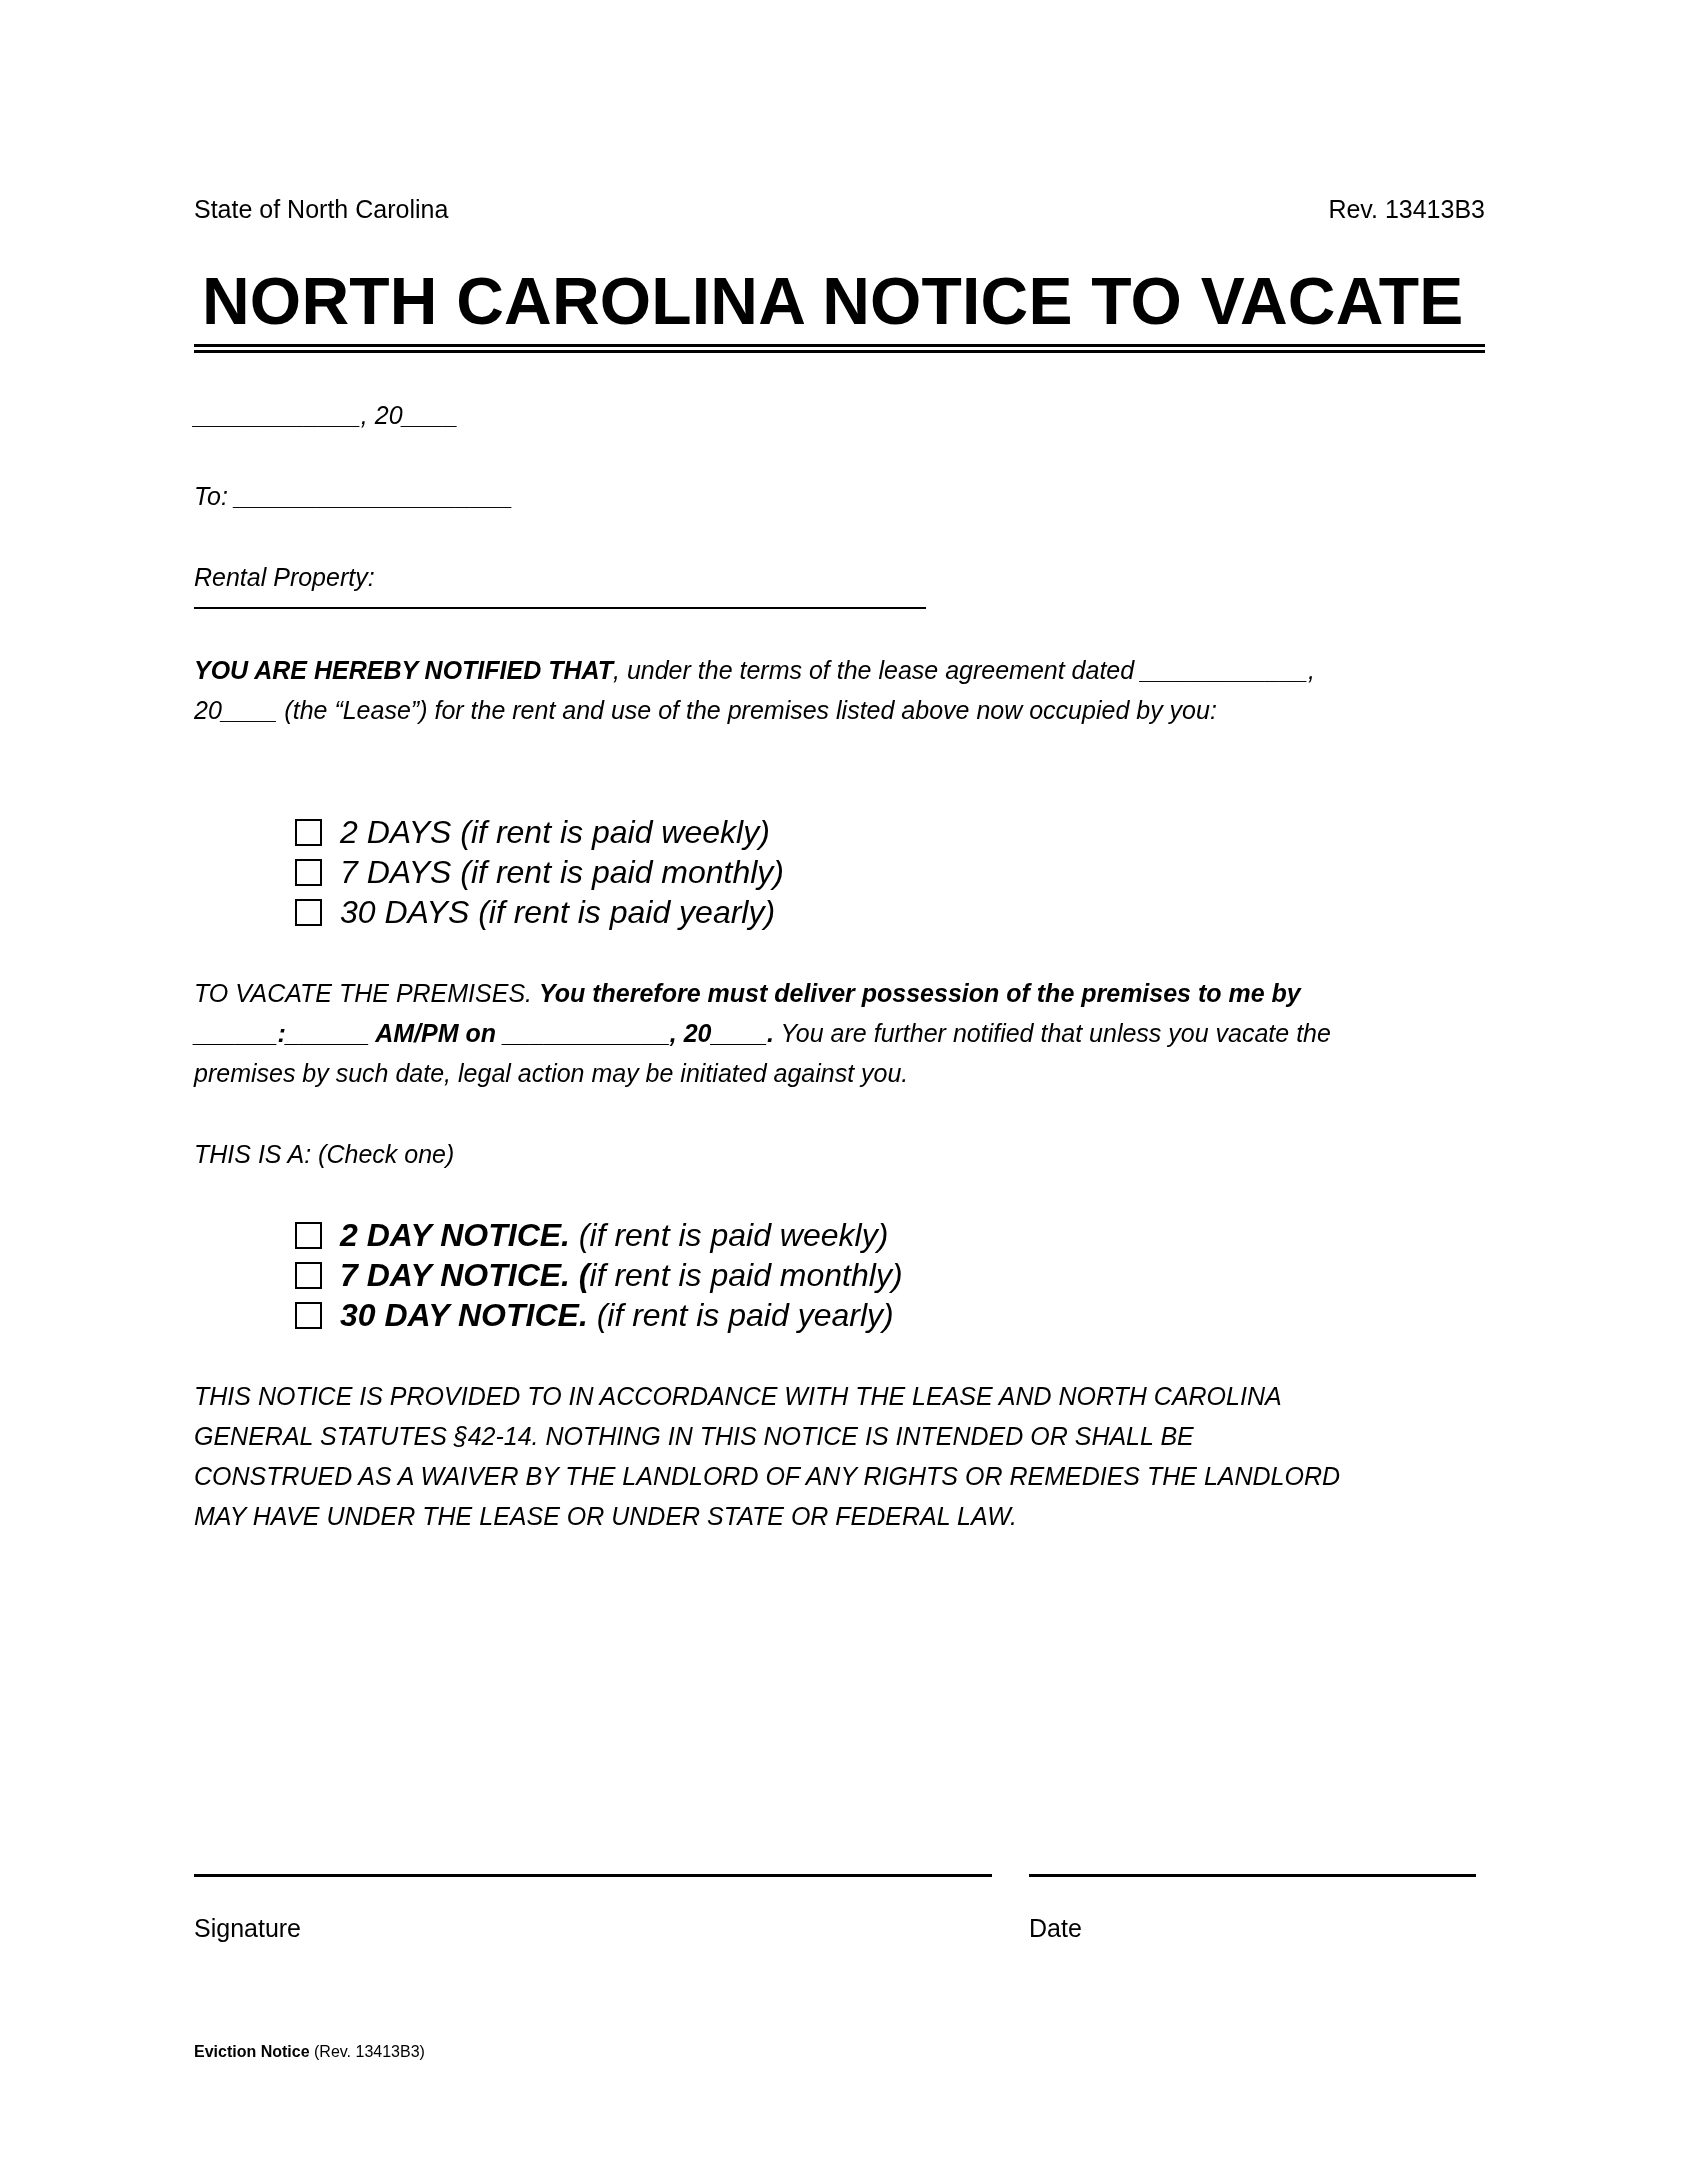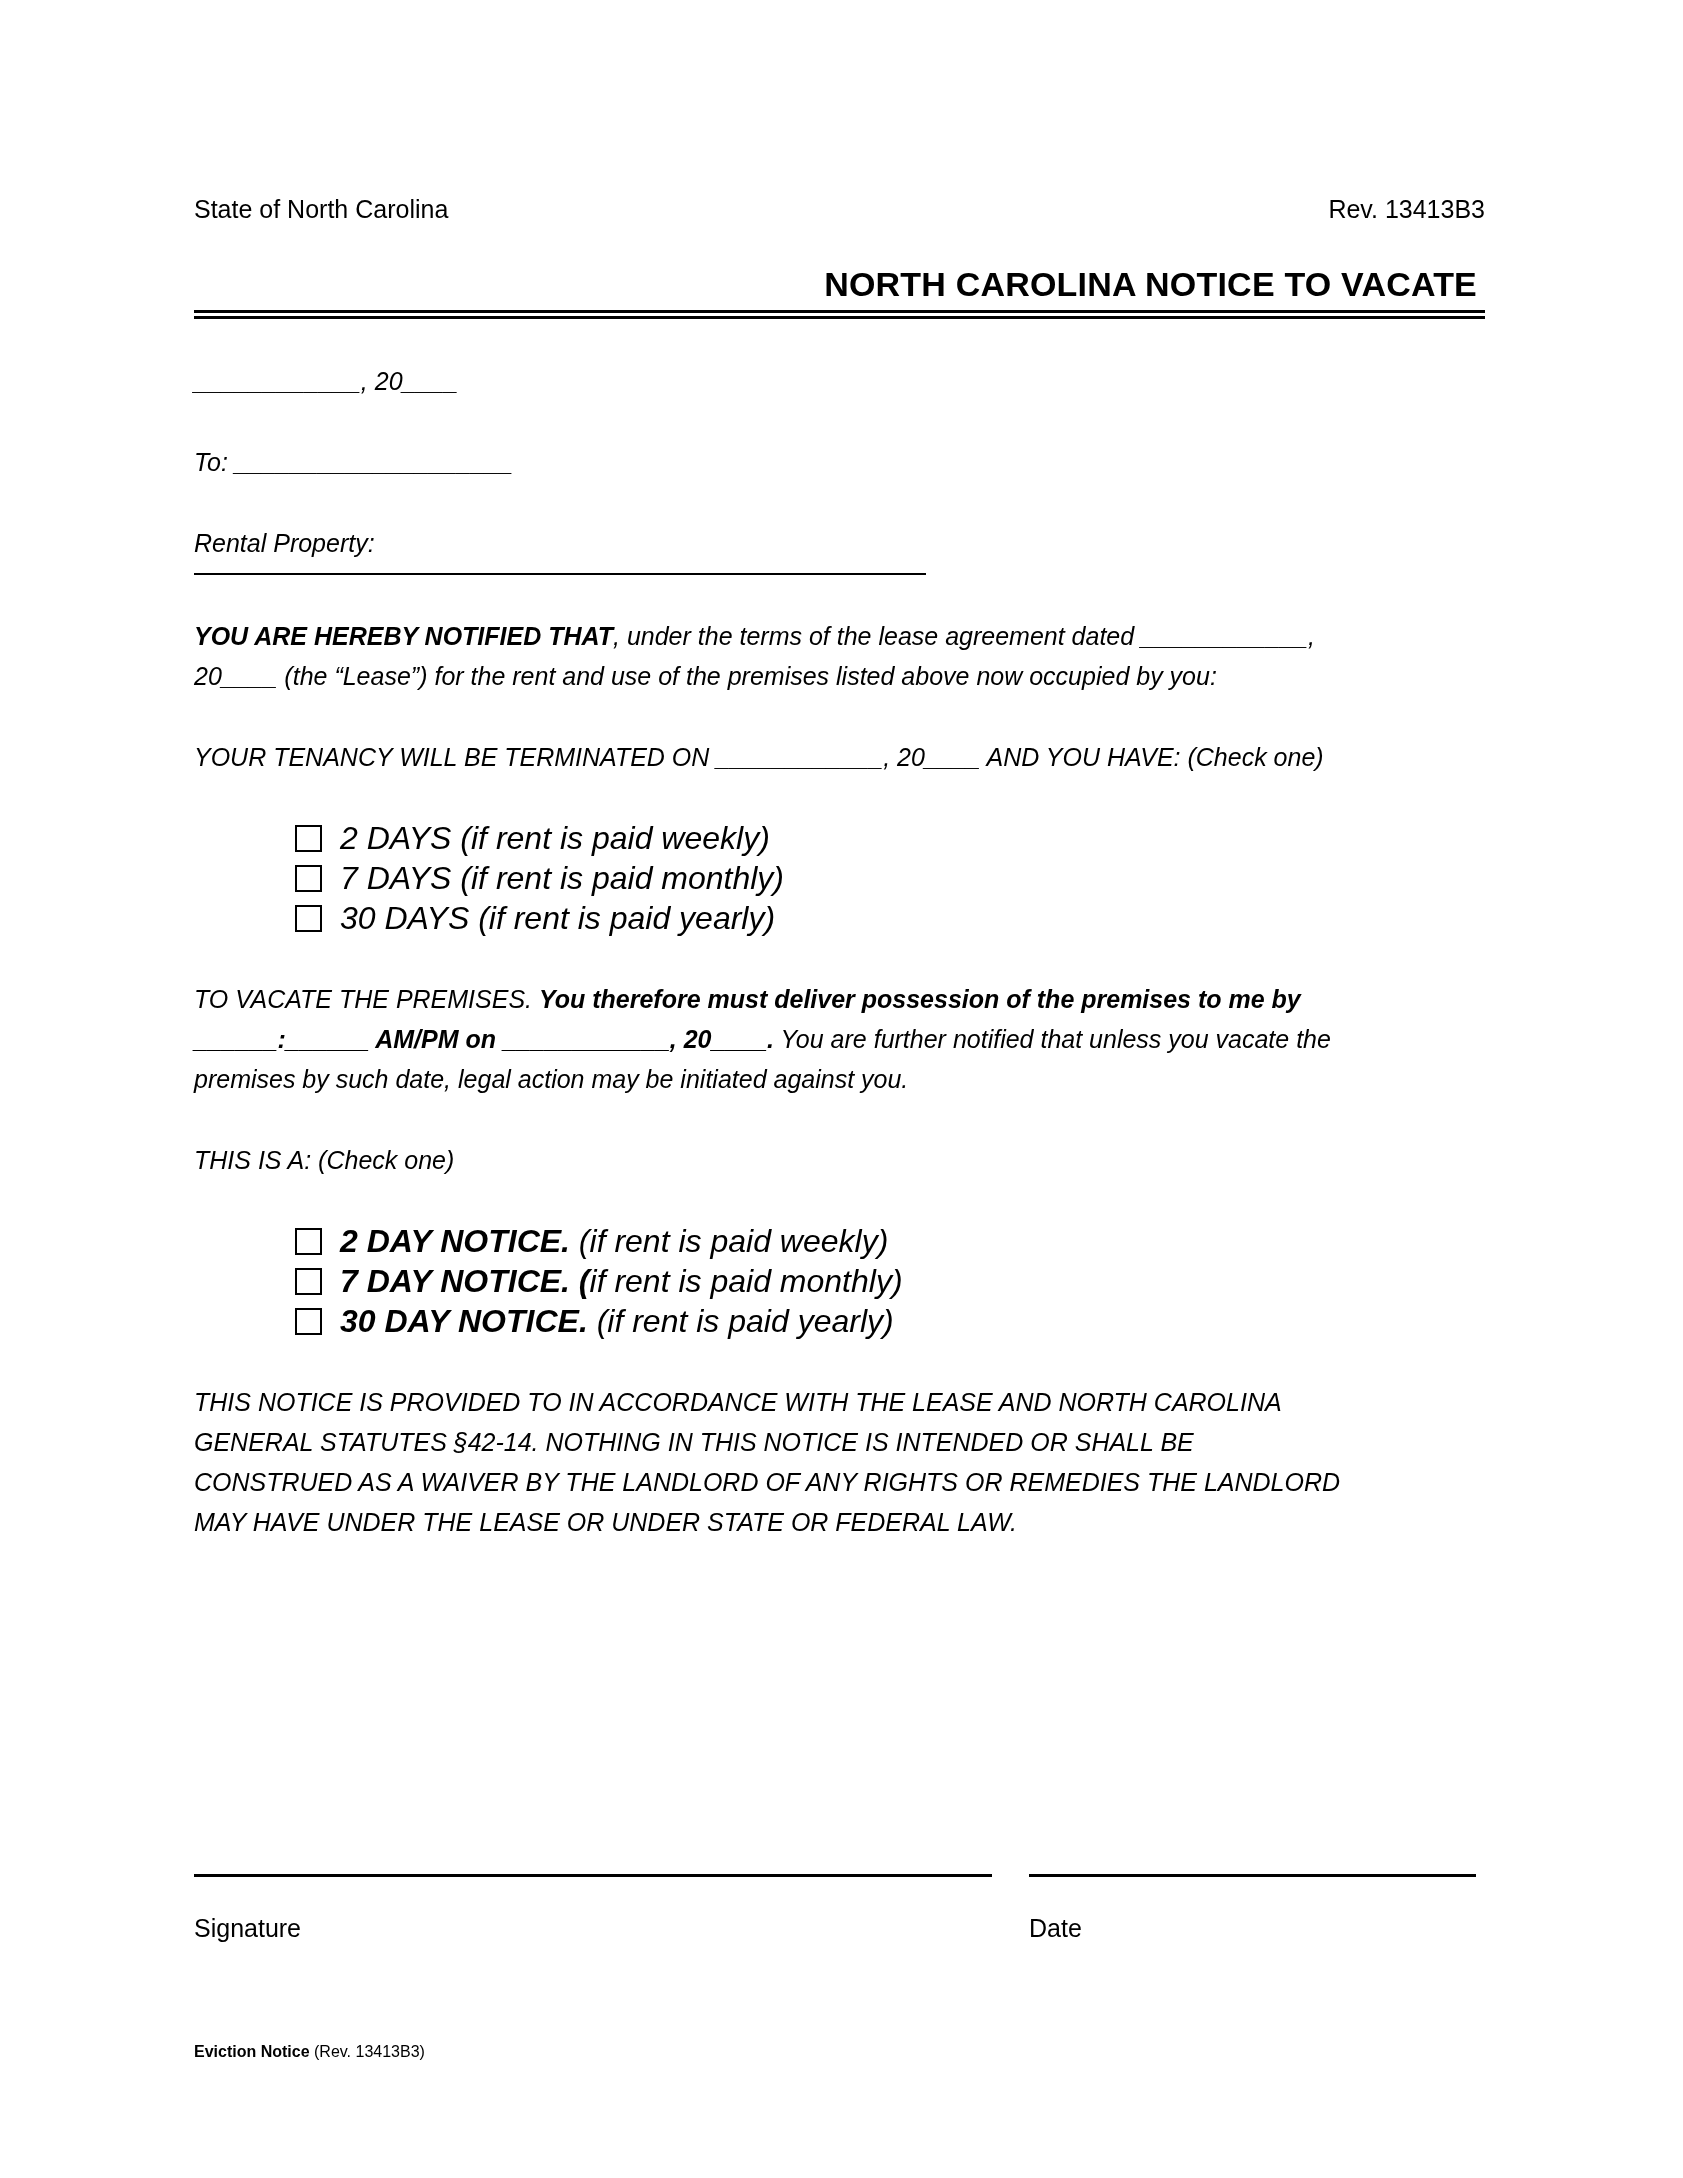--- a/index.html
+++ b/index.html
@@ -31,23 +31,23 @@
     align-items: baseline;
     font-size: 25px;
     line-height: 1.2;
     margin-bottom: 42px;
   }
   .header-left { white-space: nowrap; }
   .header-right { white-space: nowrap; }
 
   
   .doc-title {
-    font-size: 34px;
+    font-size: 66px;
     font-weight: bold;
-    text-align: right;
+    text-align: left;
     letter-spacing: 0.2px;
     line-height: 1.08;
     margin: 0 0 7px 0;
     padding: 0 8px;
   }
   .title-rule {
     border-top: 3px solid #000;
     border-bottom: 3px solid #000;
     height: 3px;
     margin: 0 0 0 0;
@@ -171,21 +171,20 @@
 
     <p class="para">Rental Property:</p>
     <div class="rule-rental"></div>
 
     <div class="spacer-md"></div>
 
     <p class="para"><span class="b">YOU ARE HEREBY NOTIFIED THAT</span><span>, under the terms of the lease agreement dated ____________,</span><br><span>20____ (the “Lease”) for the rent and use of the premises listed above now occupied by you:</span></p>
 
     <div class="spacer-md"></div>
 
-    <p class="para">YOUR TENANCY WILL BE TERMINATED ON ____________, 20____ AND YOU HAVE: (Check one)</p>
 
     <div class="spacer-md"></div>
 
     <ul class="check-list">
       <li class="check-item">
         <span class="checkbox-glyph"></span>
         <span class="check-label">2 DAYS (if rent is paid weekly)</span>
       </li>
       <li class="check-item">
         <span class="checkbox-glyph"></span>

